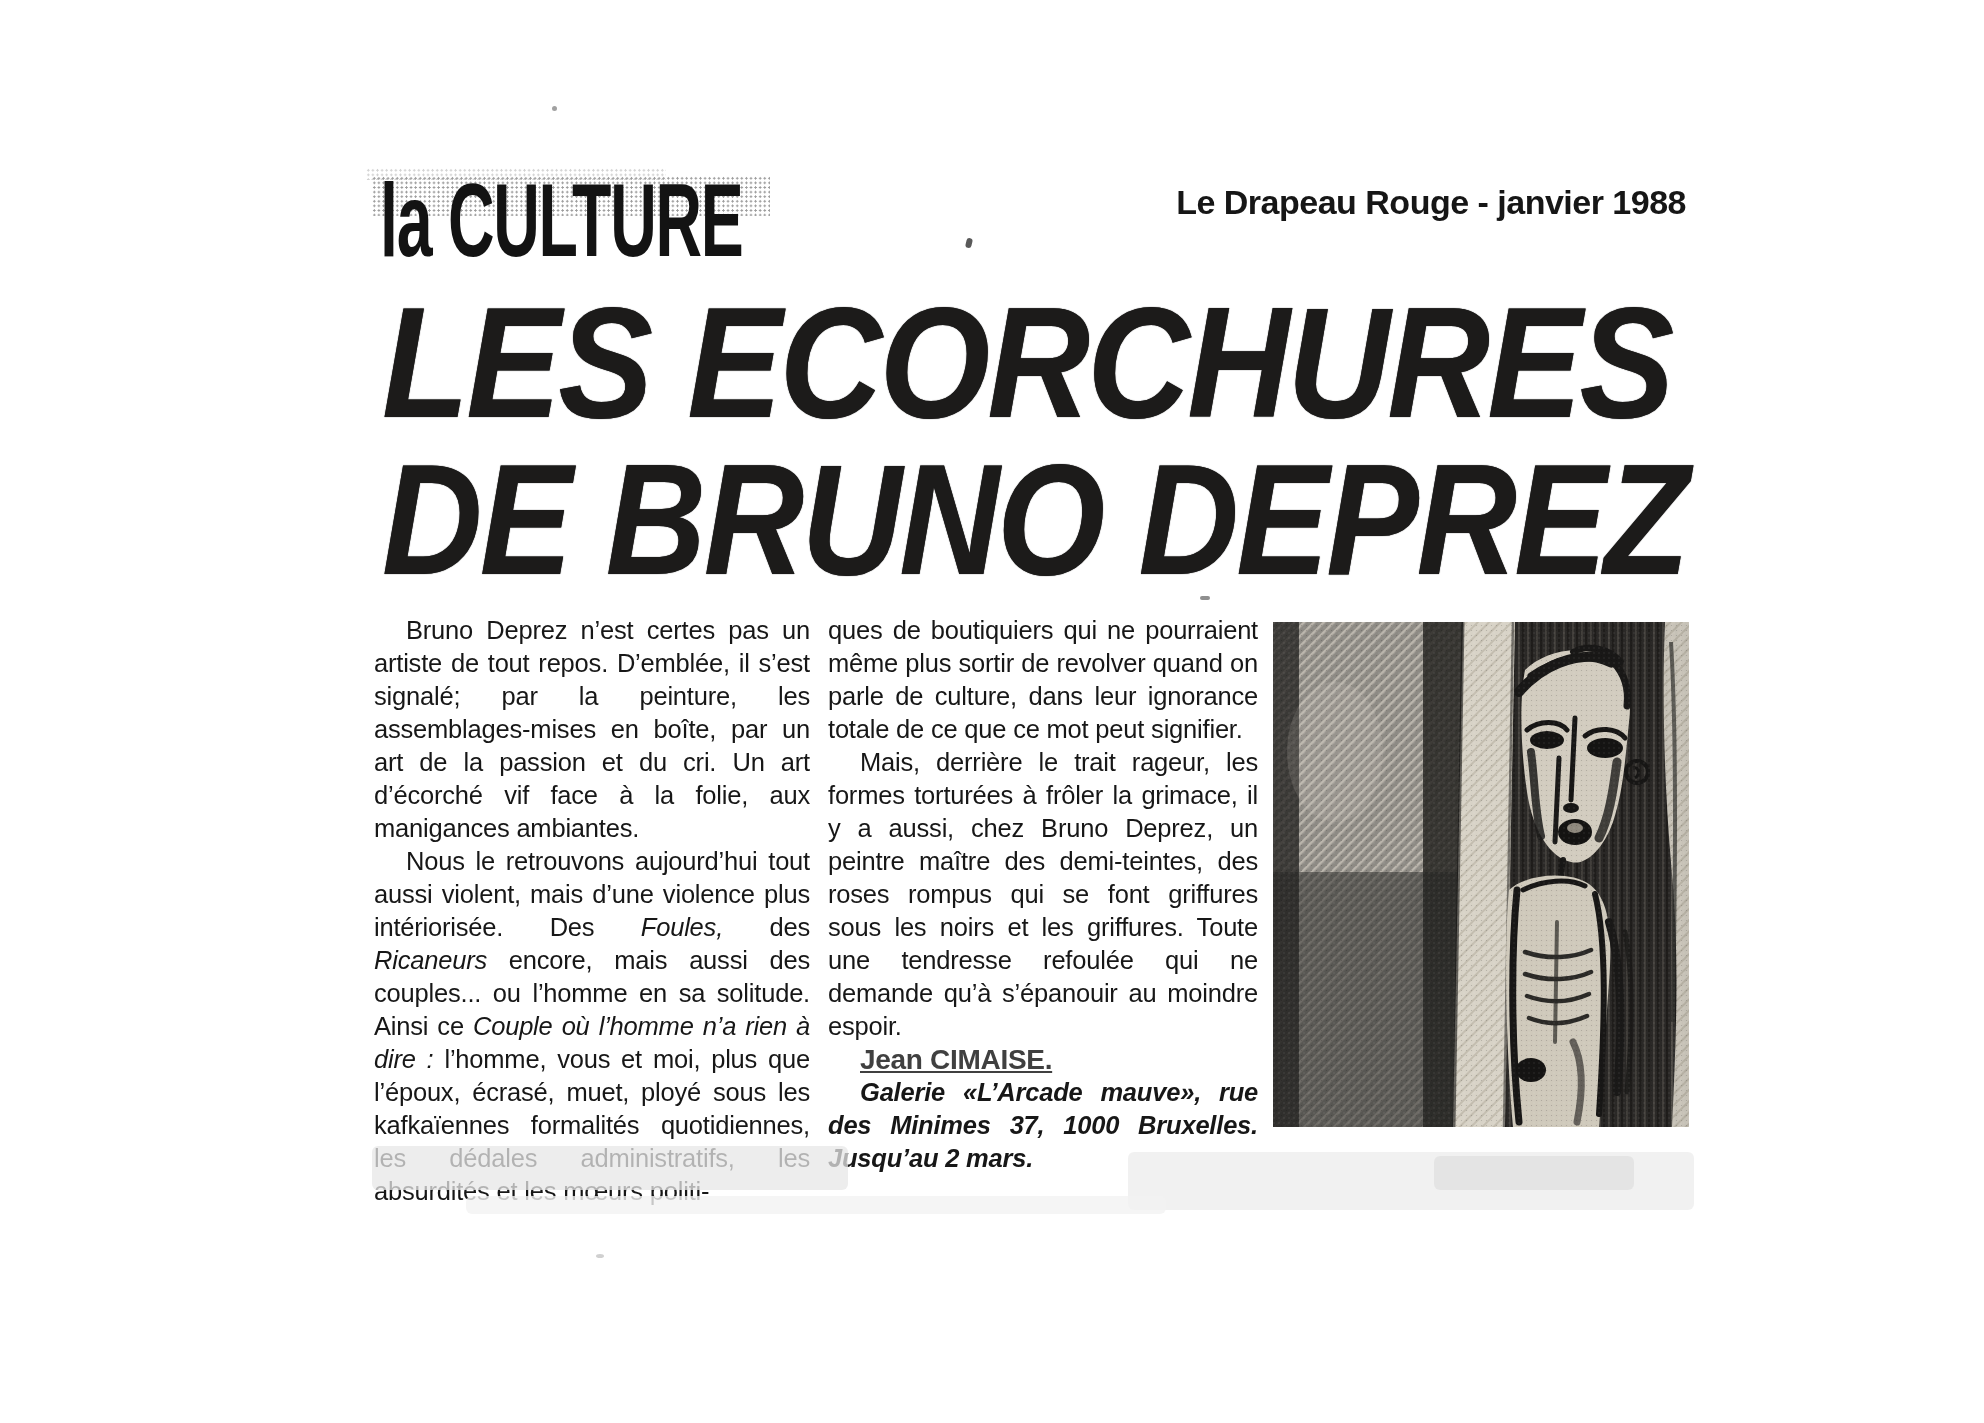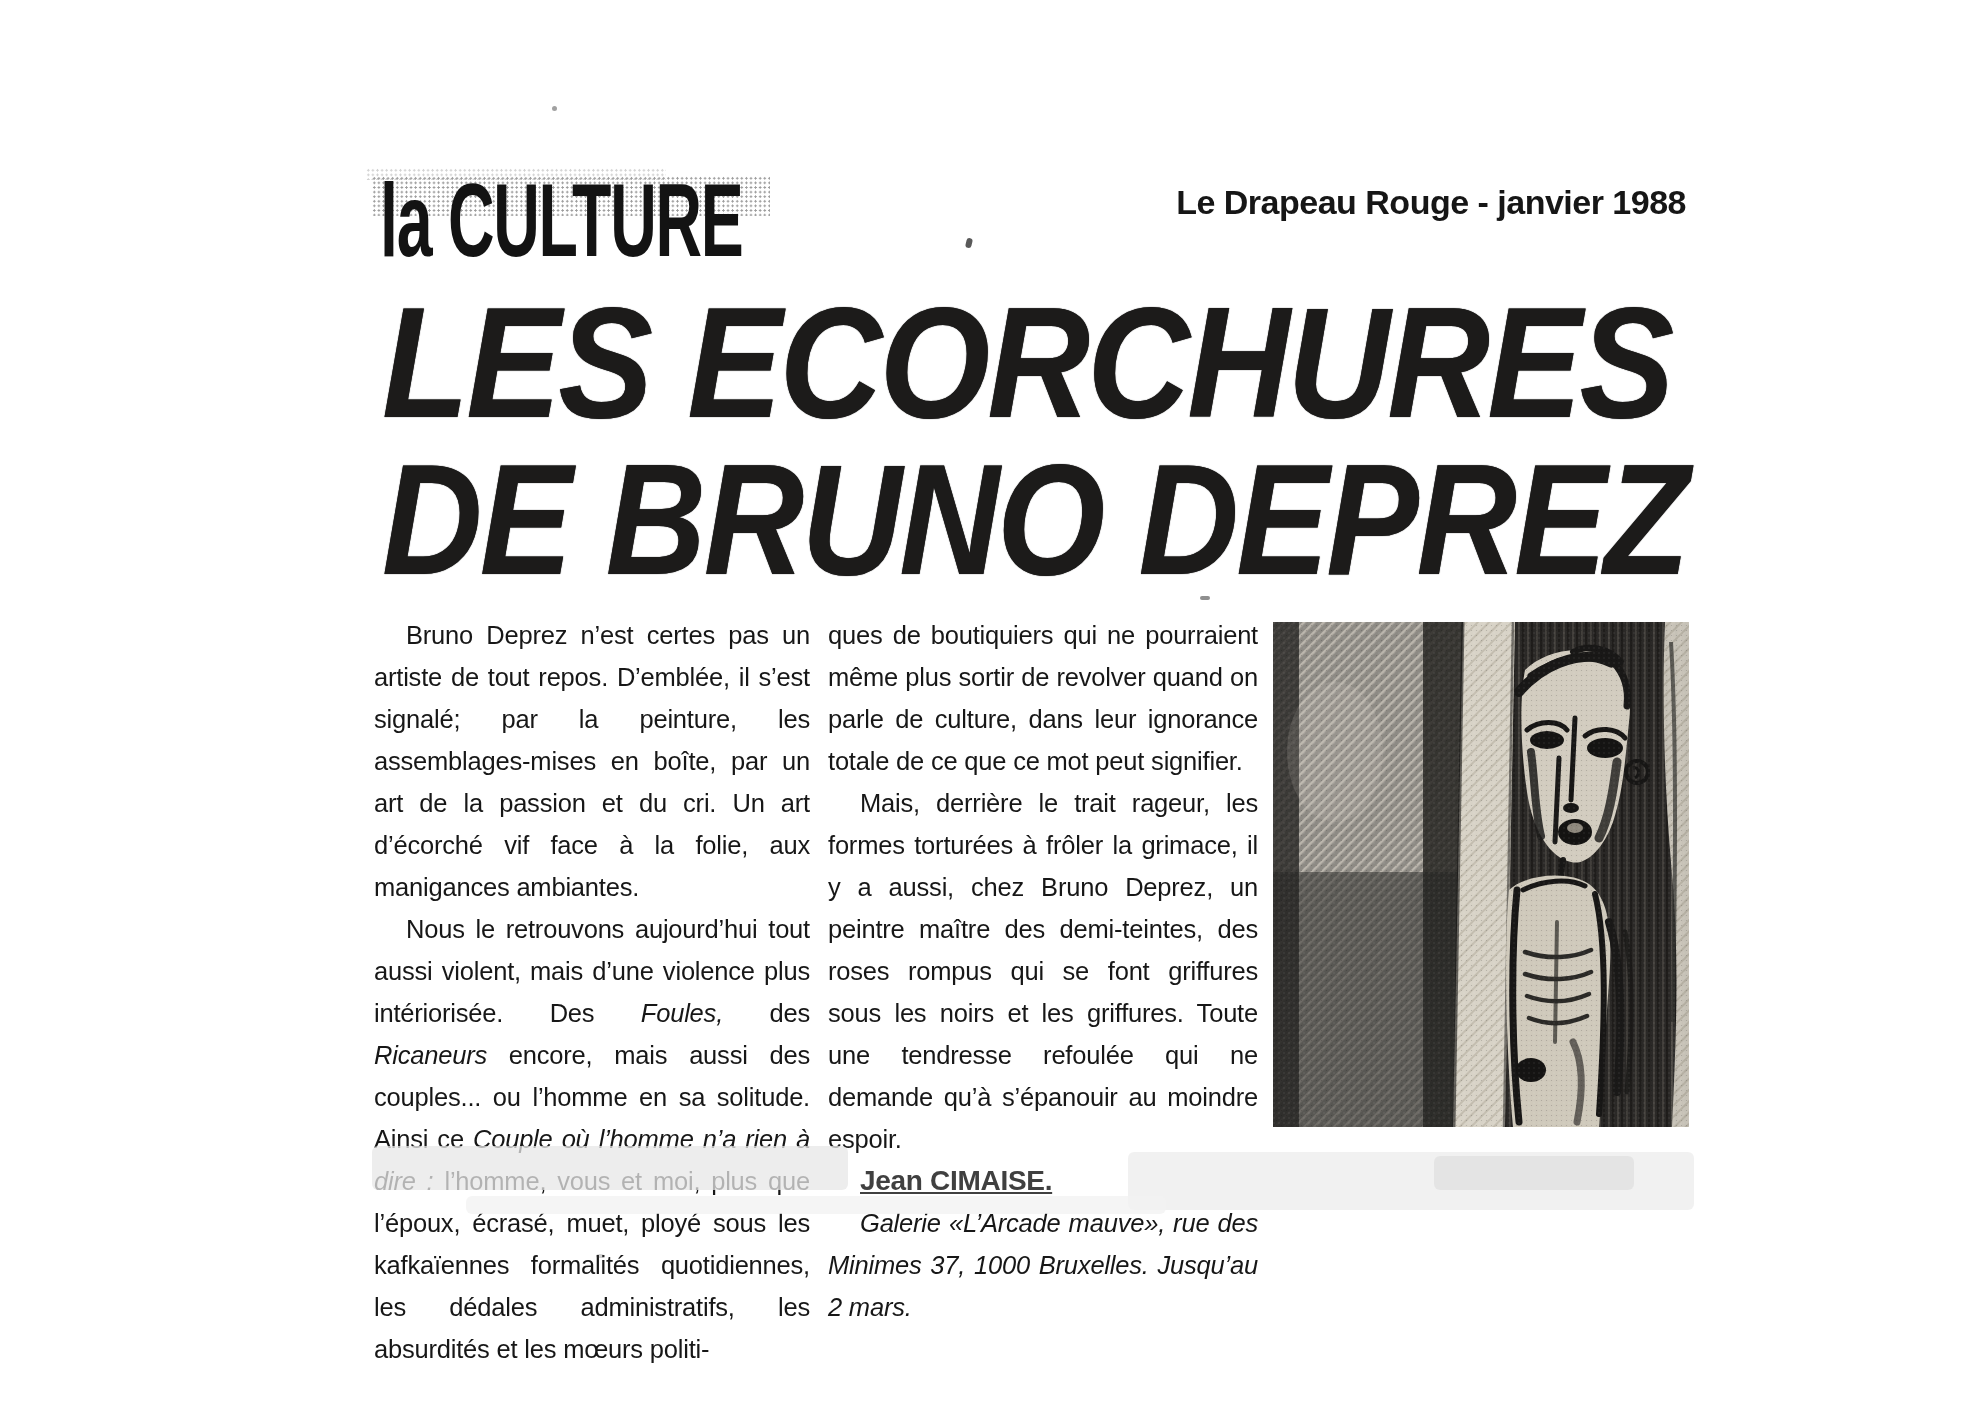--- a/index.html
+++ b/index.html
@@ -43,32 +43,32 @@
     font-size:158px;line-height:1;font-weight:bold;font-style:italic;
     letter-spacing:-3px;color:#1c1b1a;
     transform-origin:left top;white-space:nowrap;
     text-shadow:0 0 1px #000;
   }
   .headline.l1{top:283px;transform:scaleX(0.90);}
   .headline.l2{top:440px;transform:scaleX(0.88);}
 
   .col{
     position:absolute;top:614px;
-    font-size:25.5px;line-height:42px;
+    font-size:25.5px;line-height:33px;
     text-align:justify;letter-spacing:-.2px;color:#171717;
   }
   .col1{left:338px;width:436px;}
   .col2{left:792px;width:430px;}
   .col p{margin:0;text-indent:32px;}
   .col p.no-indent{text-indent:0;}
   .byline{
     margin:14px 0 8px 0;text-indent:0;
     font-size:28px;font-weight:bold;letter-spacing:-.3px;color:#404040;text-decoration:underline;
   }
-  .gallery-note{font-style:italic;}
+  .gallery-note{font-style:italic;font-weight:bold;}
 
   .artwork{
     position:absolute;left:1237px;top:622px;width:416px;height:505px;margin:0;
   }
   .artwork svg{display:block;width:416px;height:505px;}
 
   
   .artifact{position:absolute;border-radius:6px;}
   .band-a{left:336px;top:1146px;width:476px;height:44px;background:#e7e7e7;opacity:.75;}
   .band-b{left:1092px;top:1152px;width:566px;height:58px;background:#ebebeb;opacity:.7;}

